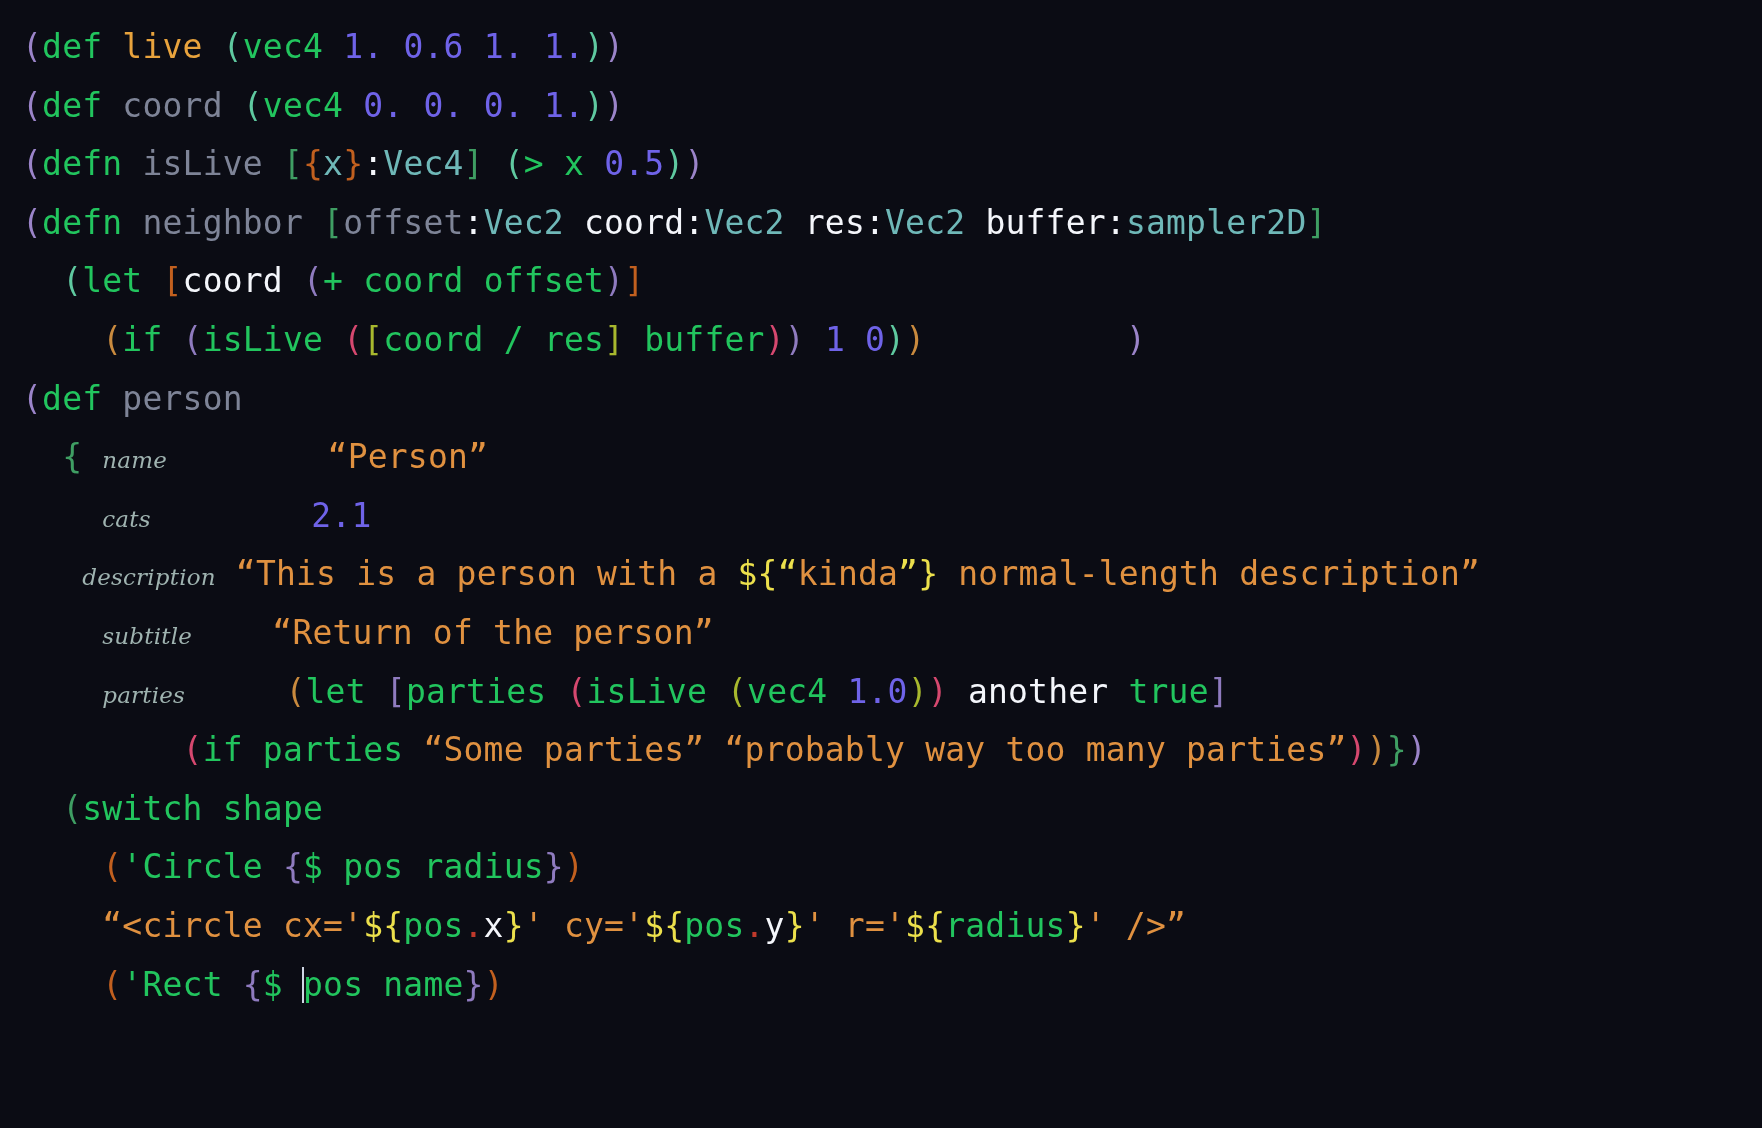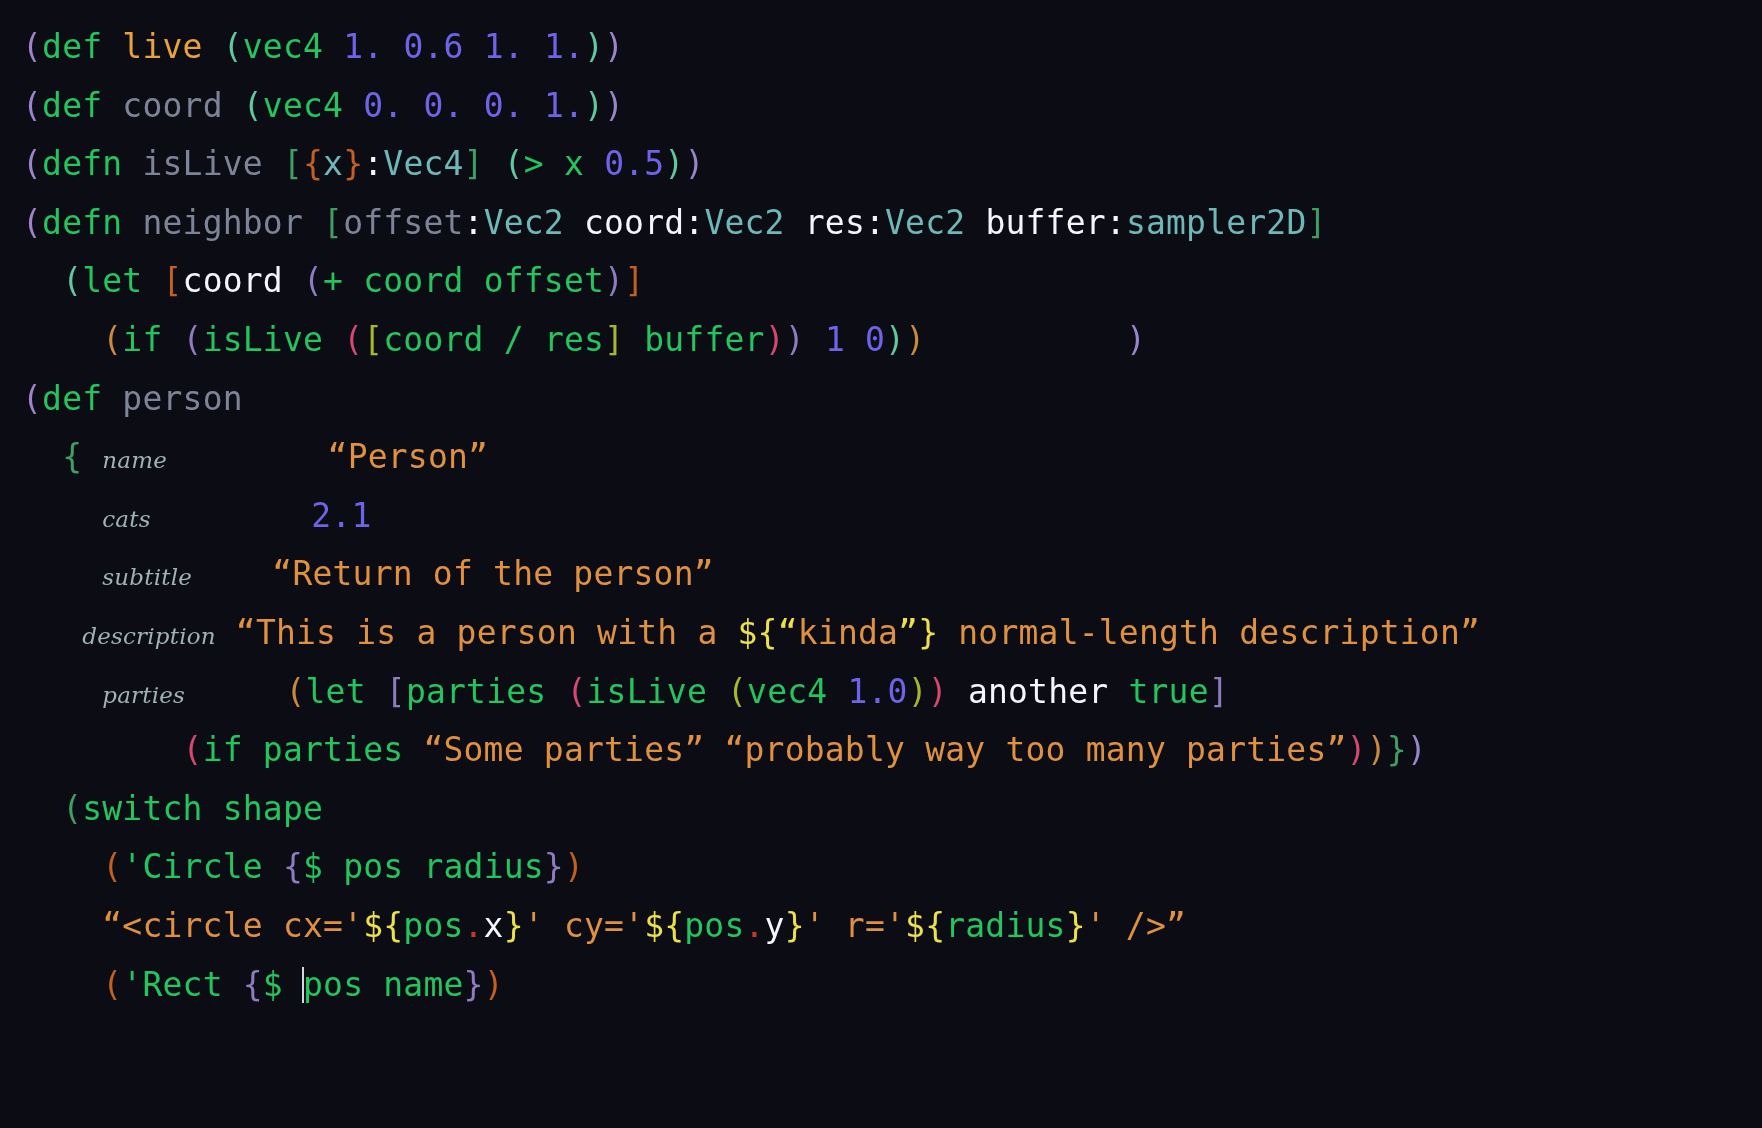--- a/index.html
+++ b/index.html
@@ -80,23 +80,23 @@
 
   <div class="line">    <span class="p3">(</span><span class="kw">if</span> <span class="br-purple">(</span><span class="kw">isLive</span> <span class="p4">(</span><span class="p5">[</span><span class="kw">coord</span> <span class="kw">/</span> <span class="kw">res</span><span class="p5">]</span> <span class="kw">buffer</span><span class="p4">)</span><span class="br-purple">)</span> <span class="num">1</span> <span class="num">0</span><span class="p2">)</span><span class="p3">)</span>          <span class="p1">)</span></div>
 
   <div class="line"><span class="p1">(</span><span class="kw">def</span> <span class="dim">person</span></div>
 
   <div class="line">  <span class="br-green">{</span> <span class="key">name</span>        <span class="str">“<span>Person</span>”</span></div>
 
 
   <div class="line">    <span class="key">cats</span>        <span class="num">2.1</span></div>
 
+  <div class="line">   <span class="key">description</span> <span class="str">“<span>This is a person with a </span></span><span class="interp">${“</span><span class="str">kinda</span><span class="interp">”}</span><span class="str"><span> normal-length description</span>”</span></div>
+
   <div class="line">    <span class="key">subtitle</span>    <span class="str">“<span>Return of the person</span>”</span></div>
-
-  <div class="line">   <span class="key">description</span> <span class="str">“<span>This is a person with a </span></span><span class="interp">${“</span><span class="str">kinda</span><span class="interp">”}</span><span class="str"><span> normal-length description</span>”</span></div>
 
   <div class="line">    <span class="key">parties</span>     <span class="p3">(</span><span class="kw">let</span> <span class="br-purple">[</span><span class="kw">parties</span> <span class="p4">(</span><span class="kw">isLive</span> <span class="p5">(</span><span class="kw">vec4</span> <span class="num">1.0</span><span class="p5">)</span><span class="p4">)</span> <span class="white">another</span> <span class="kw">true</span><span class="br-purple">]</span></div>
 
   <div class="line">        <span class="p4">(</span><span class="kw">if</span> <span class="kw">parties</span> <span class="str">“<span>Some parties</span>”</span> <span class="str">“<span>probably way too many parties</span>”</span><span class="p4">)</span><span class="p3">)</span><span class="br-green">}</span><span class="p1">)</span></div>
 
 
   <div class="line">  <span class="br-green">(</span><span class="kw">switch</span> <span class="kw">shape</span></div>
 
   <div class="line">    <span class="br-orange">(</span><span class="kw">'Circle</span> <span class="br-purple">{</span><span class="kw">$</span> <span class="kw">pos</span> <span class="kw">radius</span><span class="br-purple">}</span><span class="br-orange">)</span></div>
 

